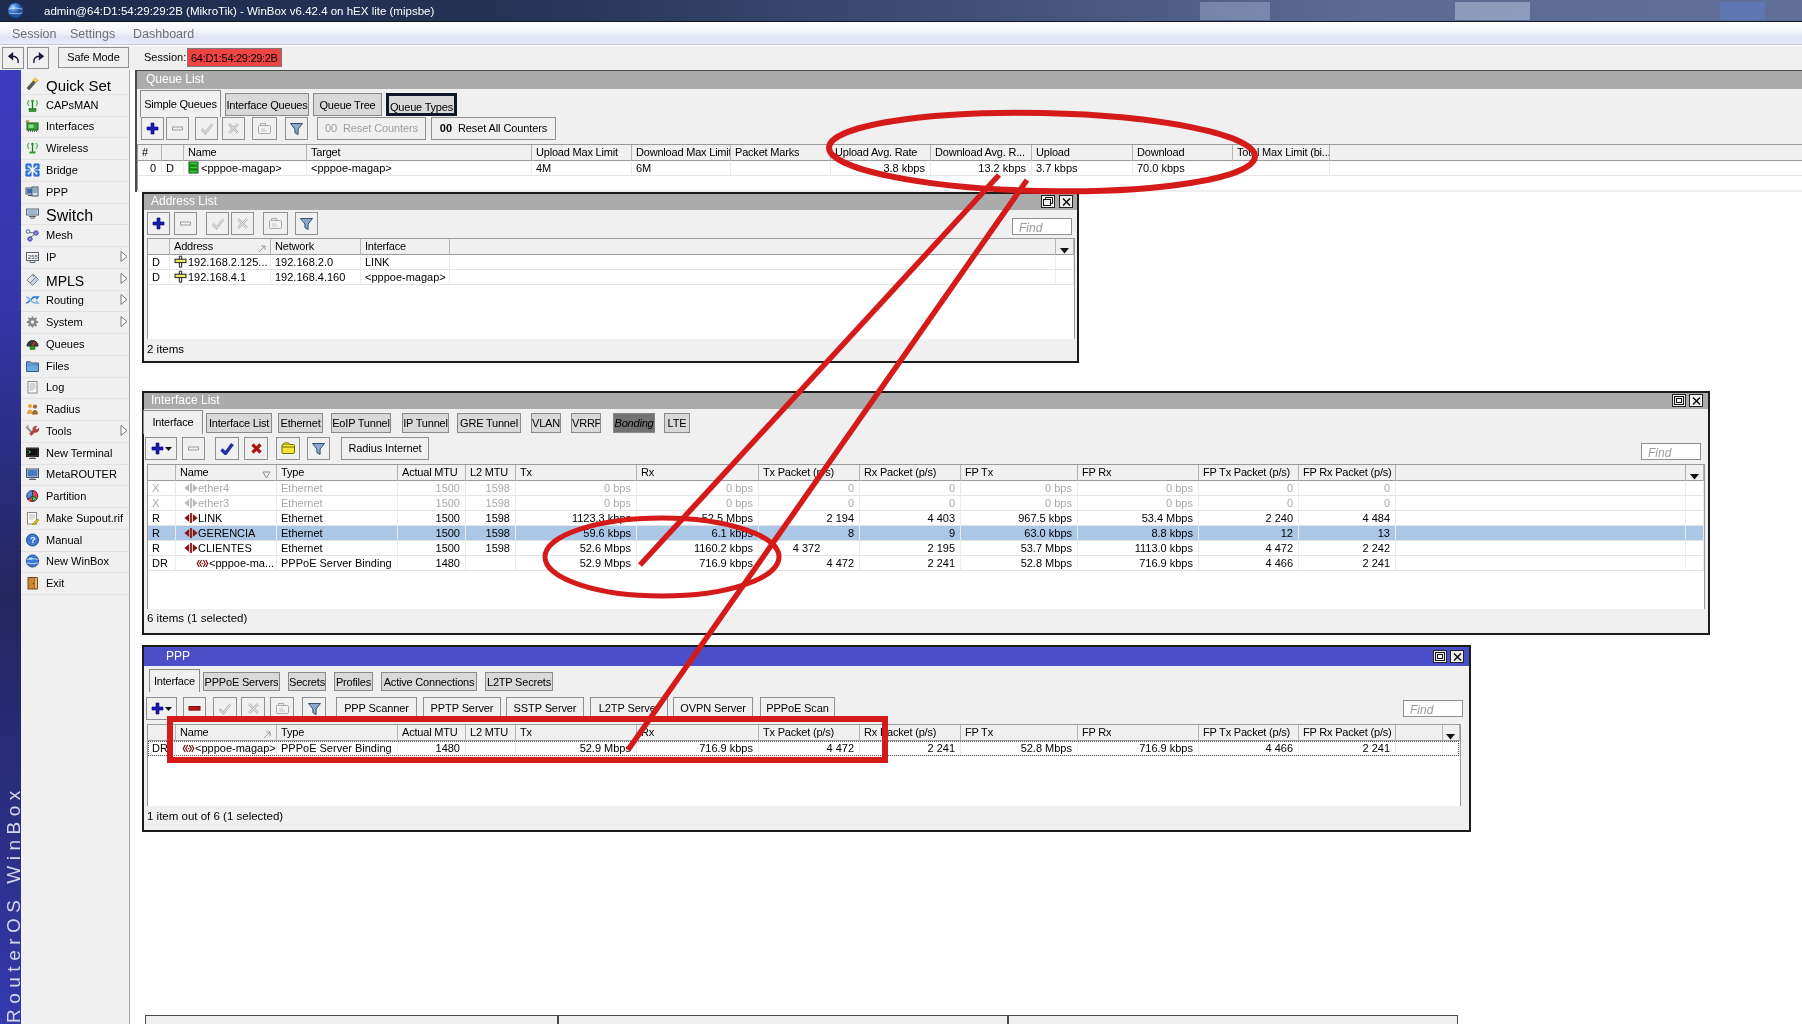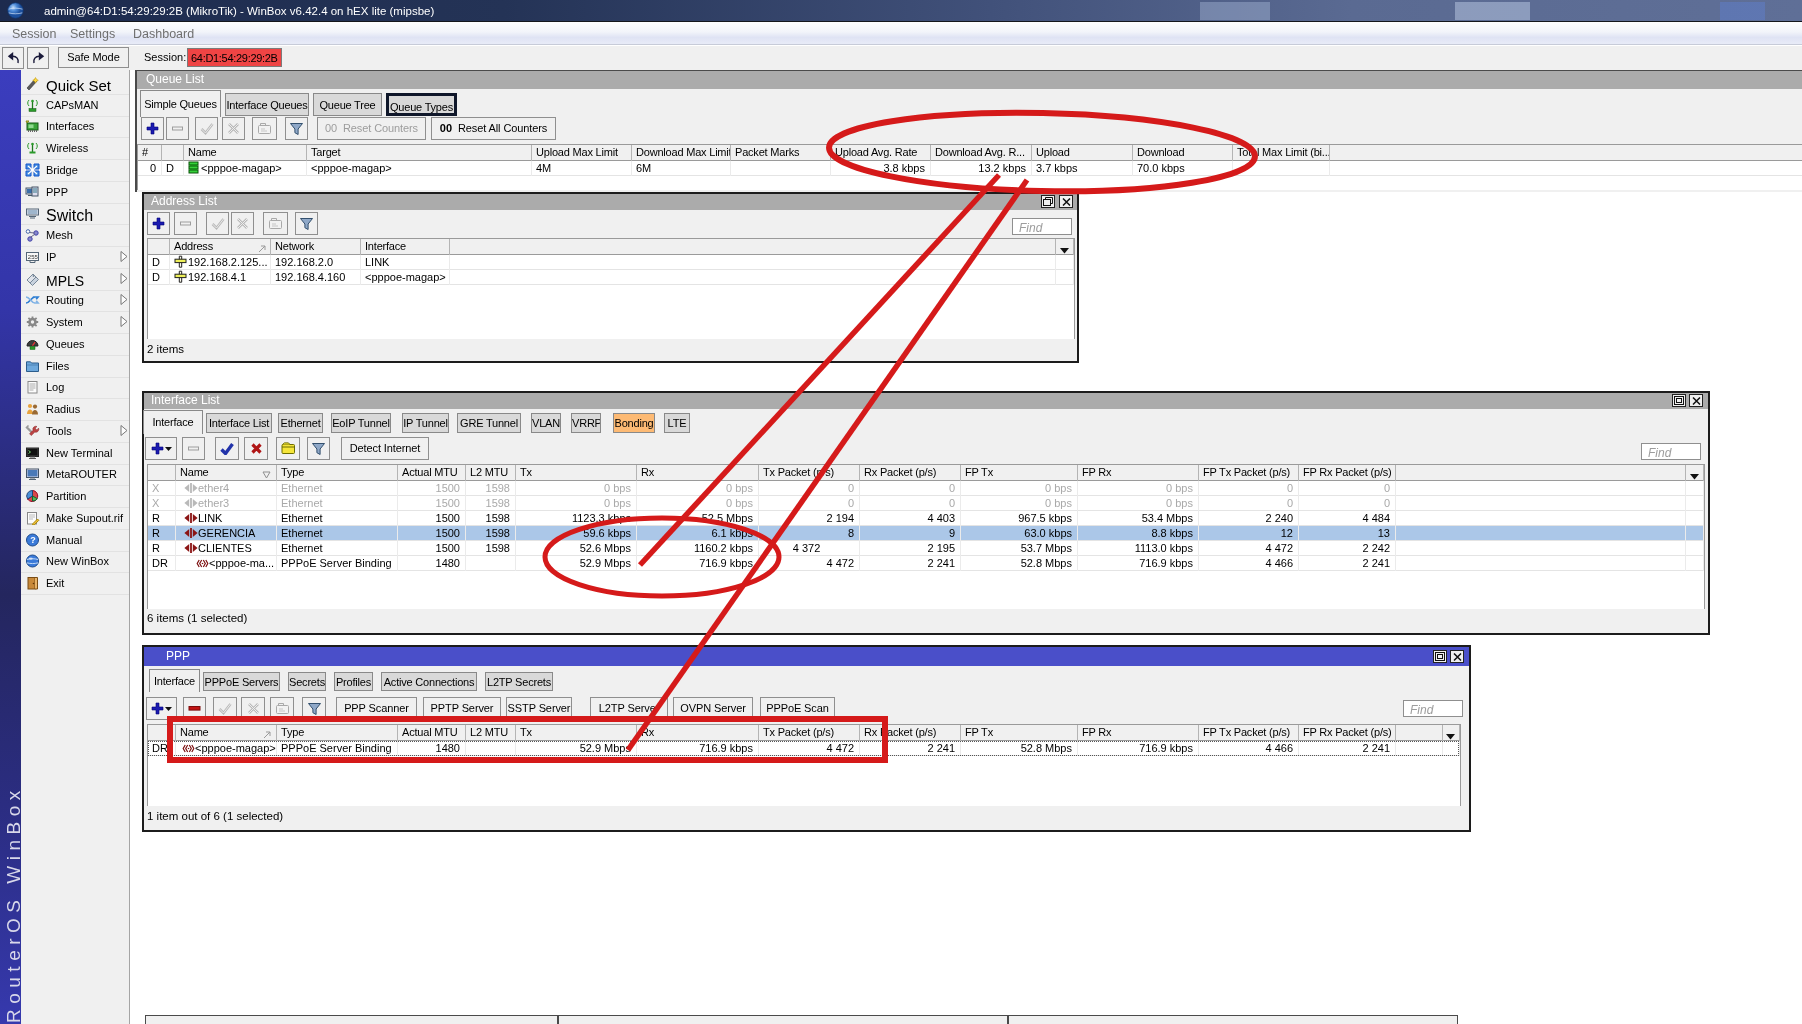--- a/index.html
+++ b/index.html
@@ -430,21 +430,21 @@
     </svg>
   </div>
 <div style="left:143px;top:410px;width:60px;height:24px;z-index:32;background:#f0f0f0;border:1px solid #898989;border-bottom:none;text-align:center;line-height:23px;font-size:11px;letter-spacing:-.2px;overflow:hidden;">Interface</div>
 <div style="left:206px;top:413px;width:66px;height:20px;z-index:31;background:#d9d9d9;border:1px solid #898989;text-align:center;line-height:19px;font-size:11px;letter-spacing:-.2px;overflow:hidden;">Interface List</div>
 <div style="left:278px;top:413px;width:45px;height:20px;z-index:31;background:#d9d9d9;border:1px solid #898989;text-align:center;line-height:19px;font-size:11px;letter-spacing:-.2px;overflow:hidden;">Ethernet</div>
 <div style="left:331px;top:413px;width:60px;height:20px;z-index:31;background:#d9d9d9;border:1px solid #898989;text-align:center;line-height:19px;font-size:11px;letter-spacing:-.2px;overflow:hidden;">EoIP Tunnel</div>
 <div style="left:402px;top:413px;width:47px;height:20px;z-index:31;background:#d9d9d9;border:1px solid #898989;text-align:center;line-height:19px;font-size:11px;letter-spacing:-.2px;overflow:hidden;">IP Tunnel</div>
 <div style="left:457px;top:413px;width:64px;height:20px;z-index:31;background:#d9d9d9;border:1px solid #898989;text-align:center;line-height:19px;font-size:11px;letter-spacing:-.2px;overflow:hidden;">GRE Tunnel</div>
 <div style="left:531px;top:413px;width:30px;height:20px;z-index:31;background:#d9d9d9;border:1px solid #898989;text-align:center;line-height:19px;font-size:11px;letter-spacing:-.2px;overflow:hidden;">VLAN</div>
 <div style="left:571px;top:413px;width:30px;height:20px;z-index:31;background:#d9d9d9;border:1px solid #898989;text-align:center;line-height:19px;font-size:11px;letter-spacing:-.2px;overflow:hidden;">VRRP</div>
-<div style="left:613px;top:413px;width:42px;height:20px;z-index:31;background:#fdba74;border:1px solid #898989;text-align:center;line-height:19px;font-size:11px;letter-spacing:-.2px;overflow:hidden;">Bonding</div>
+<div style="left:613px;top:413px;width:42px;height:20px;z-index:31;background:#737373;border:1px solid #898989;text-align:center;line-height:19px;font-size:11px;letter-spacing:-.2px;overflow:hidden;font-style:italic;">Bonding</div>
 <div style="left:664px;top:413px;width:26px;height:20px;z-index:31;background:#d9d9d9;border:1px solid #898989;text-align:center;line-height:19px;font-size:11px;letter-spacing:-.2px;overflow:hidden;">LTE</div>
 <div class="tbtn fx" style="left:145px;top:437px;width:32px;height:23px;z-index:31;">
     <svg width="13" height="13" viewBox="0 0 13 13">
       <path d="M5 1h3v4h4v3H8v4H5V8H1V5h4z" fill="#1b1bb0" stroke="#00007a" stroke-width="0.6"></path>
     </svg>
     <svg width="7" height="6" viewBox="0 0 7 6" style="margin-left:1px">
       <path d="M0 1h7L3.5 5z" fill="#111"></path>
     </svg>
   </div>
 <div class="tbtn fx" style="left:182px;top:437px;width:23px;height:23px;z-index:31;">
@@ -467,21 +467,21 @@
       <rect x="1" y="2.5" width="12.5" height="9" rx="1" fill="#f5e53a" stroke="#6d6d00"></rect>
       <path d="M1 5h12.5" stroke="#6d6d00"></path>
       <path d="M1.5 2.5l2-1.6h4l1.5 1.6" fill="#f5e53a" stroke="#6d6d00"></path>
     </svg>
   </div>
 <div class="tbtn fx" style="left:307px;top:437px;width:23px;height:23px;z-index:31;">
     <svg width="15" height="14" viewBox="0 0 15 14">
       <path d="M1.5 1.5h12l-4.4 5.5v5.5l-3.2-1.8V7z" fill="#8fa8c8" stroke="#33506e" stroke-width="1"></path>
     </svg>
   </div>
-<div class="btn" style="left:341px;top:437px;width:88px;height:23px;z-index:31;color:#000;padding-top:4px;">Detect Internet</div>
+<div class="btn" style="left:341px;top:437px;width:88px;height:23px;z-index:31;color:#000;padding-top:4px;">Radius Internet</div>
 <div class="find" style="left:1641px;top:443px;width:60px;height:17px;z-index:31;">Find</div>
 <div style="left:148px;top:464px;width:1556px;height:1px;background:#9a9a9a;z-index:31;"></div>
 <div style="left:148px;top:465px;width:1556px;height:16px;background:#f0f0f0;border-bottom:1px solid #9a9a9a;z-index:31;"></div>
 <div class="hdrc" style="left:148px;top:465px;width:28px;height:16px;z-index:32;font-size:11px;"></div>
 <div class="hdrc" style="left:176px;top:465px;width:101px;height:16px;z-index:32;font-size:11px;">Name<span style="position:absolute;right:5px;top:4px"><svg width="9" height="8" viewBox="0 0 9 8">
         <path d="M1 1h7L4.5 7z" fill="none" stroke="#8f8f8f"></path>
       </svg></span></div>
 <div class="hdrc" style="left:277px;top:465px;width:121px;height:16px;z-index:32;font-size:11px;">Type</div>
 <div class="hdrc" style="left:398px;top:465px;width:68px;height:16px;z-index:32;font-size:11px;">Actual MTU</div>
 <div class="hdrc" style="left:466px;top:465px;width:50px;height:16px;z-index:32;font-size:11px;">L2 MTU</div>
@@ -677,21 +677,21 @@
       <path d="M4 7h4M4 9h6" stroke="#c6c6c6"></path>
     </svg>
   </div>
 <div class="tbtn fx" style="left:302px;top:697px;width:24px;height:23px;z-index:41;">
     <svg width="15" height="14" viewBox="0 0 15 14">
       <path d="M1.5 1.5h12l-4.4 5.5v5.5l-3.2-1.8V7z" fill="#8fa8c8" stroke="#33506e" stroke-width="1"></path>
     </svg>
   </div>
 <div class="btn" style="left:336px;top:697px;width:81px;height:23px;z-index:41;color:#000;padding-top:4px;">PPP Scanner</div>
 <div class="btn" style="left:423px;top:697px;width:78px;height:23px;z-index:41;color:#000;padding-top:4px;">PPTP Server</div>
-<div class="btn" style="left:506px;top:697px;width:66px;height:23px;z-index:41;color:#000;padding-top:4px;">SSTP Server</div>
+<div class="btn" style="left:506px;top:697px;width:78px;height:23px;z-index:41;color:#000;padding-top:4px;">SSTP Server</div>
 <div class="btn" style="left:590px;top:697px;width:78px;height:23px;z-index:41;color:#000;padding-top:4px;">L2TP Server</div>
 <div class="btn" style="left:673px;top:697px;width:80px;height:23px;z-index:41;color:#000;padding-top:4px;">OVPN Server</div>
 <div class="btn" style="left:760px;top:697px;width:75px;height:23px;z-index:41;color:#000;padding-top:4px;">PPPoE Scan</div>
 <div class="find" style="left:1403px;top:700px;width:60px;height:17px;z-index:41;">Find</div>
 <div style="left:148px;top:724px;width:1312px;height:1px;background:#9a9a9a;z-index:41;"></div>
 <div style="left:148px;top:725px;width:1312px;height:16px;background:#f0f0f0;border-bottom:1px solid #9a9a9a;z-index:41;"></div>
 <div class="hdrc" style="left:148px;top:725px;width:28px;height:16px;z-index:42;font-size:11px;"></div>
 <div class="hdrc" style="left:176px;top:725px;width:101px;height:16px;z-index:42;font-size:11px;">Name<span style="position:absolute;right:5px;top:4px"><svg width="8" height="8" viewBox="0 0 8 8">
         <path d="M1 7L7 1M7 1v4M7 1H3" fill="none" stroke="#9a9a9a"></path>
       </svg></span></div>

